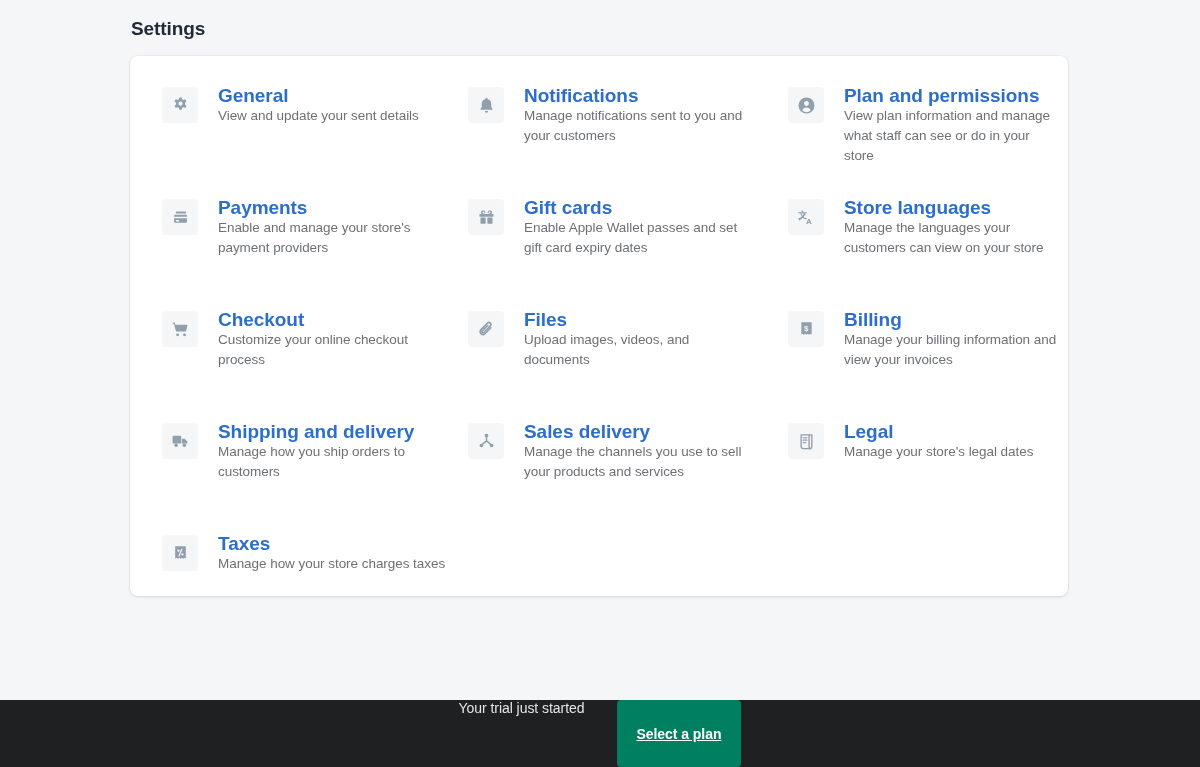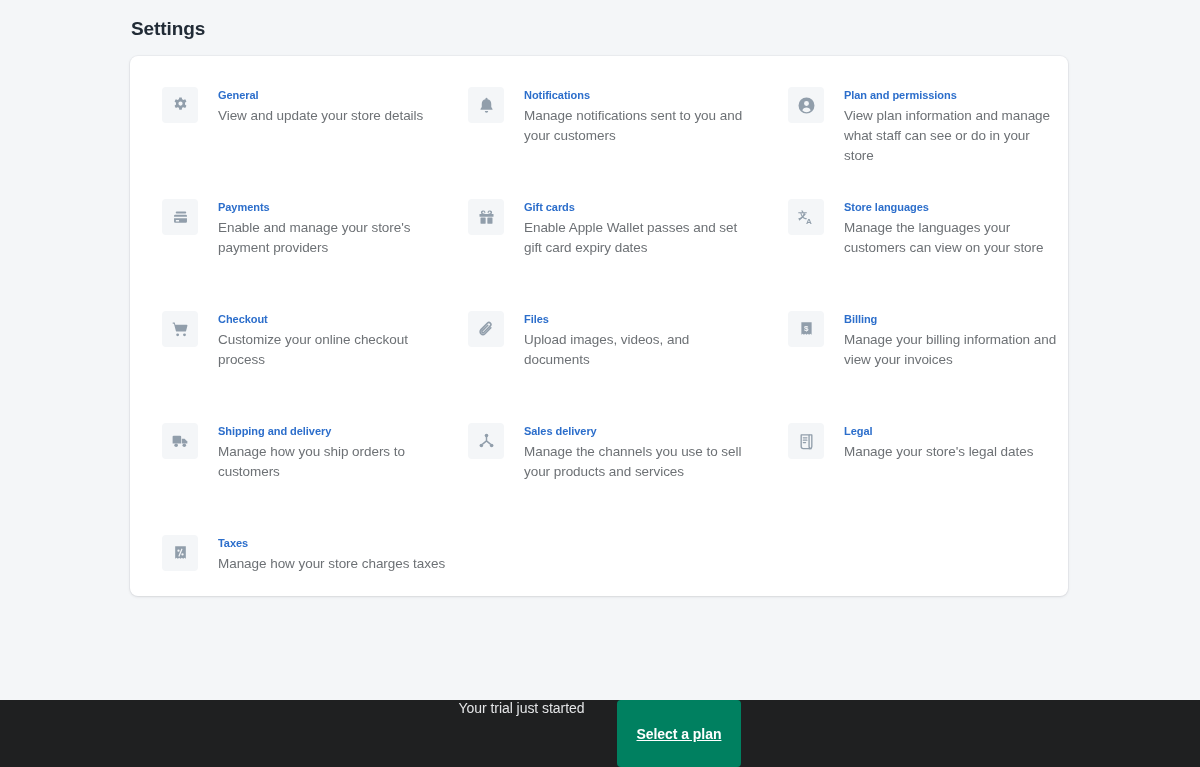--- a/index.html
+++ b/index.html
@@ -87,21 +87,21 @@
   .icon-box svg { display: block; }
 
   .item-text {
     margin-left: 20px;
     max-width: 230px;
   }
 
   .col:nth-child(3) .item-text { max-width: 215px; }
 
   .item-title {
-    font-size: 11px;
+    font-size: 19px;
     font-weight: bold;
     color: #2c6ecb;
     line-height: 19px;
     margin-bottom: 1px;
     letter-spacing: -0.05px;
   }
 
   .item-desc {
     font-size: 13.5px;
     color: #6d7175;
@@ -157,21 +157,21 @@
 
         <div class="setting-item">
           <span class="icon-box">
             <svg width="19" height="19" viewBox="0 0 20 20" fill="#919eab">
               <path d="M8.7 1.5h2.6l.35 2.05c.5.17.96.4 1.39.69l1.93-.78 1.3 2.25-1.58 1.35c.05.3.08.61.08.94s-.03.64-.08.94l1.58 1.35-1.3 2.25-1.93-.78c-.43.29-.89.52-1.39.69L11.3 14.5H8.7l-.35-2.05a5.3 5.3 0 0 1-1.39-.69l-1.93.78-1.3-2.25 1.58-1.35a5.6 5.6 0 0 1 0-1.88L3.73 5.71l1.3-2.25 1.93.78c.43-.29.89-.52 1.39-.69L8.7 1.5zm1.3 4.3a2.2 2.2 0 1 0 0 4.4 2.2 2.2 0 0 0 0-4.4z"></path>
               <path d="M8.7 15.6h2.6v2.9H8.7z" opacity="0"></path>
             </svg>
           </span>
           <div class="item-text">
             <div class="item-title">General</div>
-            <div class="item-desc">View and update your store details</div>
+            <div class="item-desc">View and update your sent details</div>
           </div>
         </div>
 
         <div class="setting-item">
           <span class="icon-box">
             <svg width="19" height="19" viewBox="0 0 20 20" fill="#919eab">
               <rect x="5" y="3.6" width="11" height="2.2" rx="1"></rect>
               <path d="M3.2 8.2A1.2 1.2 0 0 1 4.4 7h11.2a1.2 1.2 0 0 1 1.2 1.2v1.1H3.2V8.2zm0 2.6h13.6v3.6a1.2 1.2 0 0 1-1.2 1.2H4.4a1.2 1.2 0 0 1-1.2-1.2v-3.6zm1.9 1.7v1.6h3.4v-1.6H5.1z"></path>
             </svg>
           </span>

